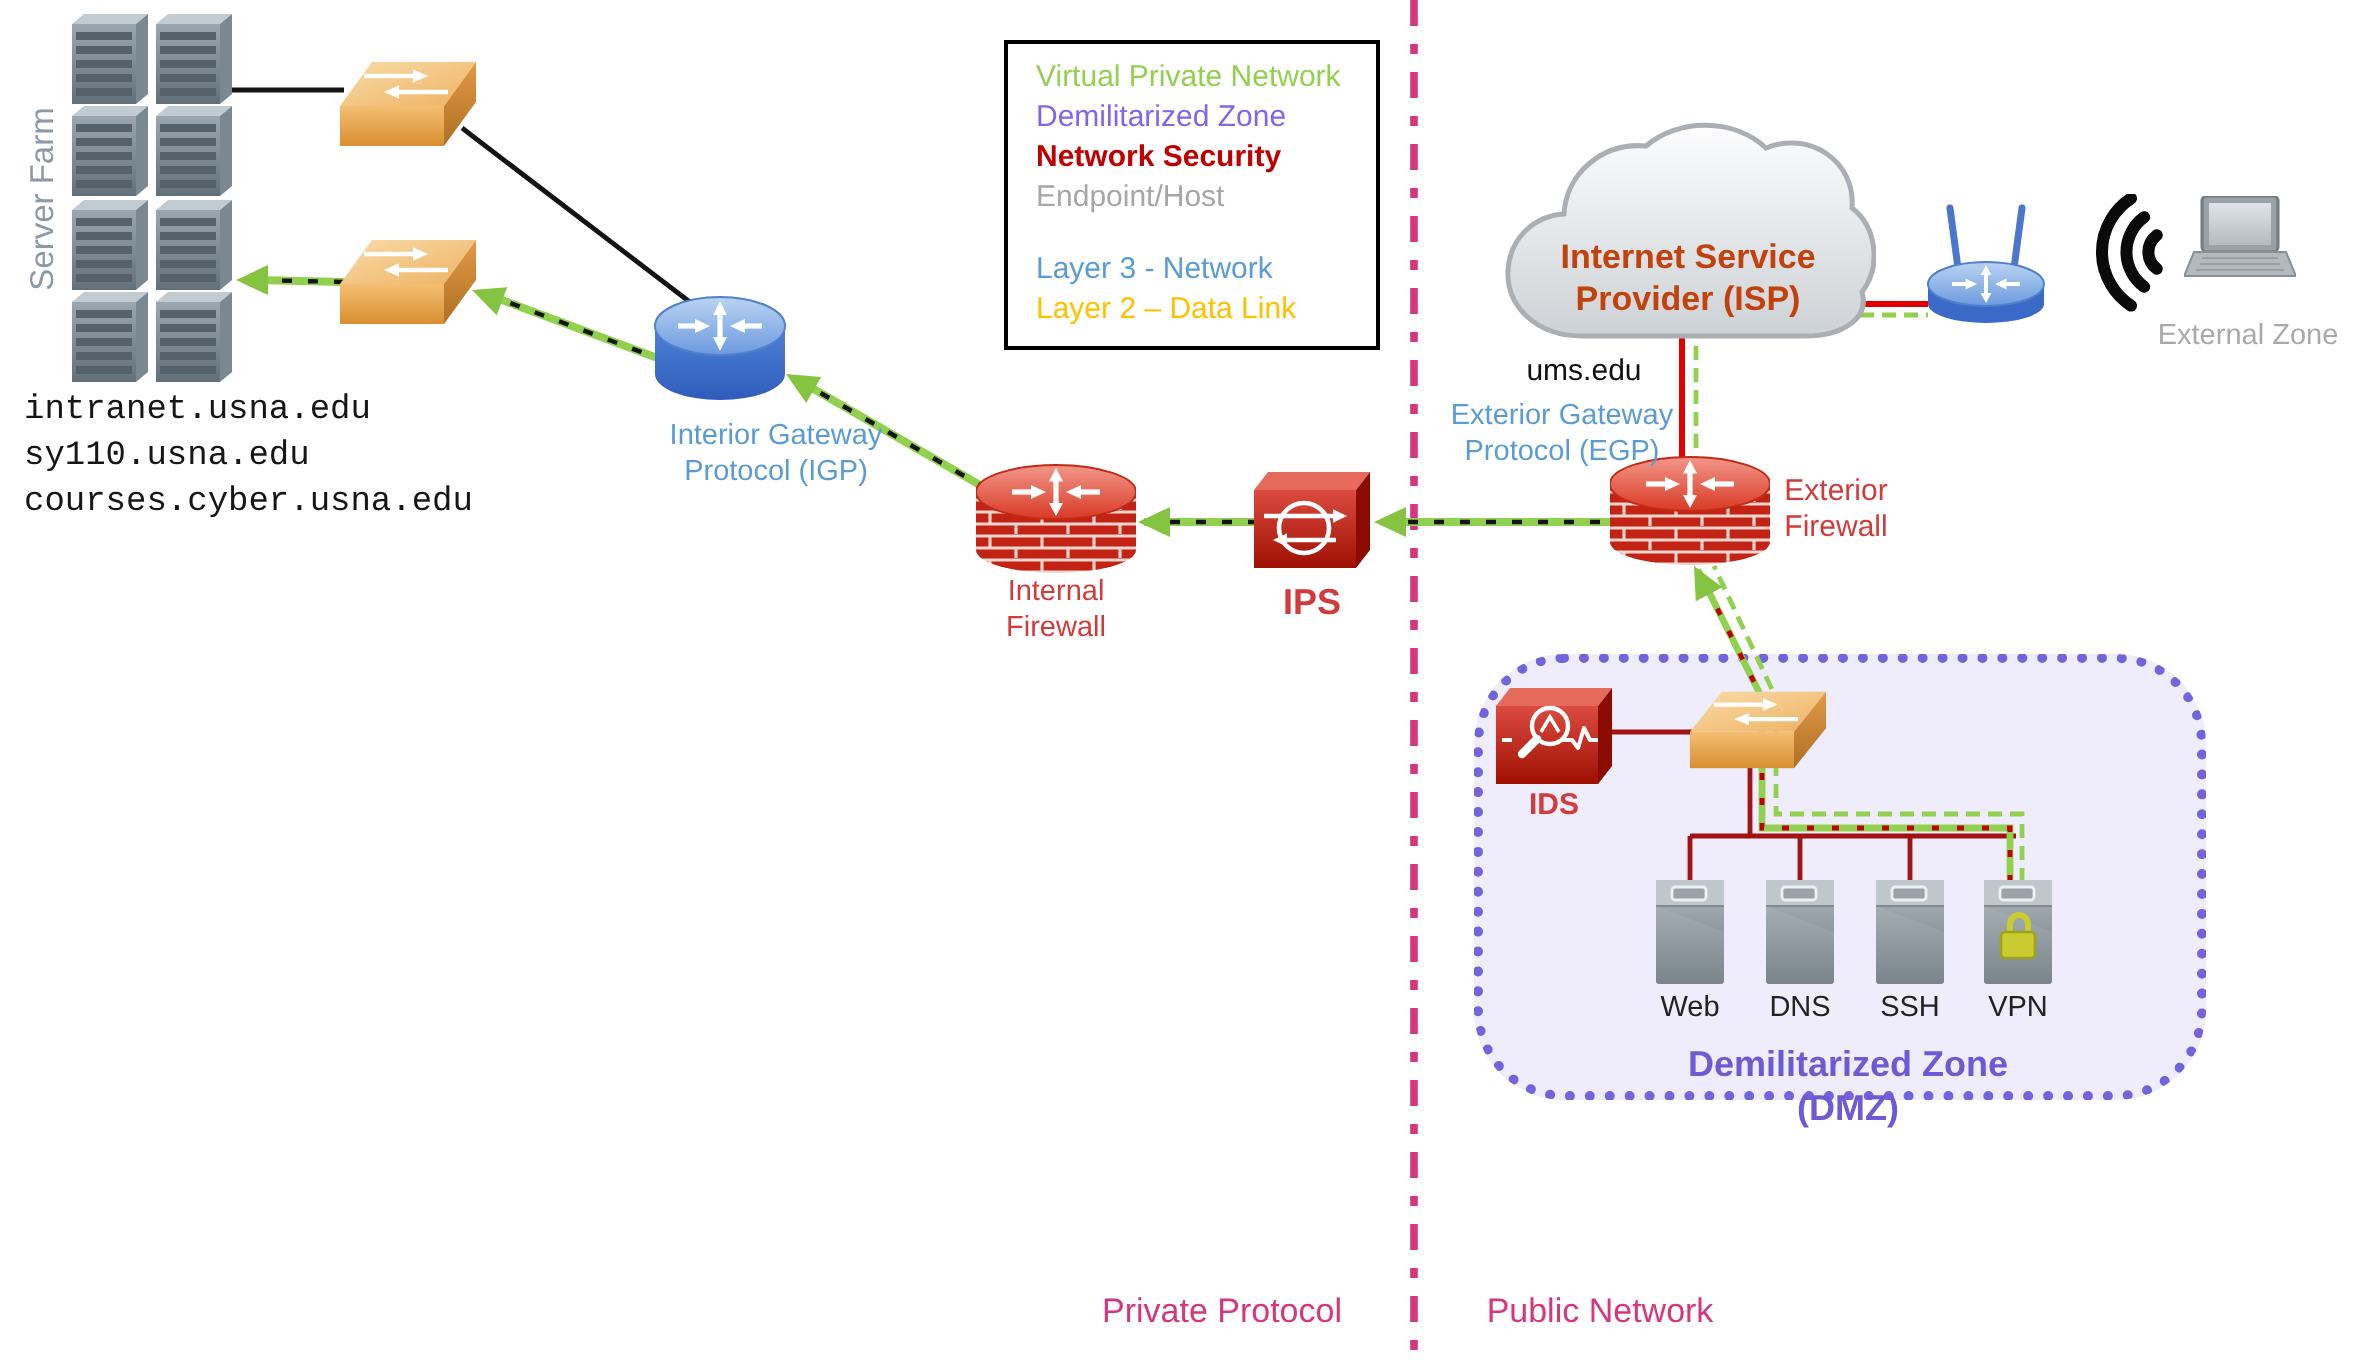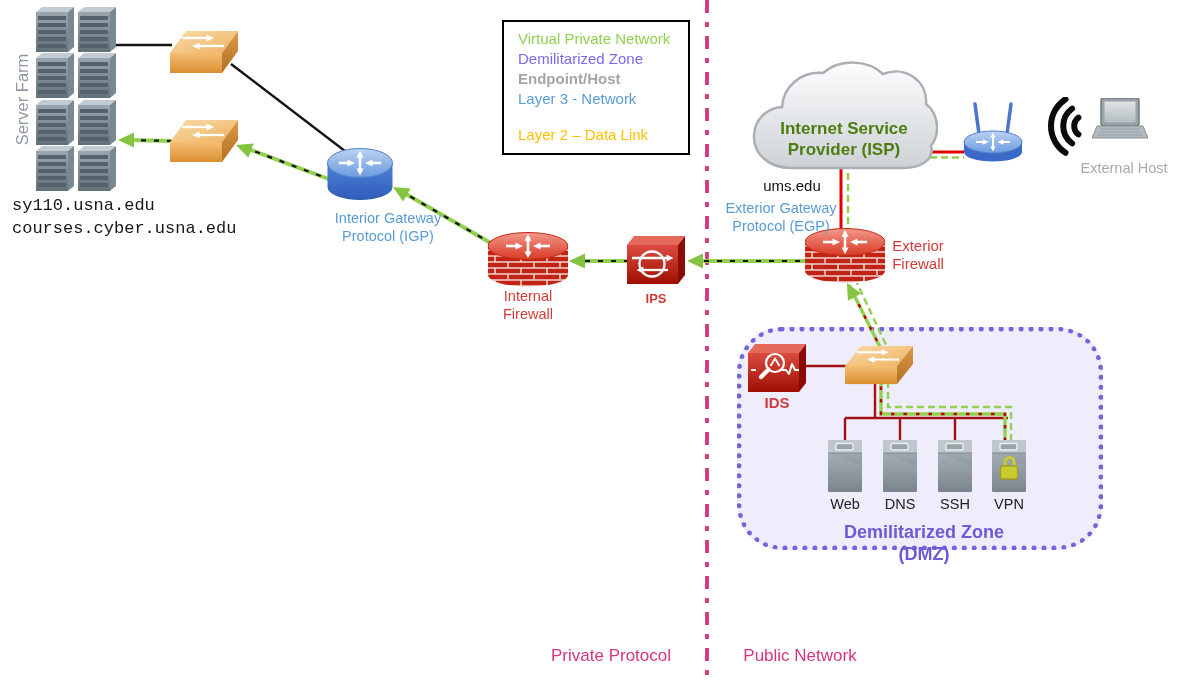--- a/index.html
+++ b/index.html
@@ -6,21 +6,21 @@
   .canvas{position:relative;width:1178px;height:680px;background:#ffffff;
           font-family:"Liberation Sans",sans-serif;overflow:hidden;}
   svg.icon{position:absolute;z-index:2;}
   #lines{position:absolute;left:0;top:0;z-index:1;pointer-events:none;}
   .lbl{position:absolute;z-index:3;white-space:pre-line;text-align:center;line-height:1.22;}
   .blue{color:#5B9BD5;}
   .redlbl{color:#D13B3B;}
   .pink{color:#D6367E;}
   .purple{color:#6C5BD4;}
   .graylbl{color:#A9A9A9;}
-  .isp-text{color:#4d7c0f;font-weight:bold;font-size:17px;}
+  .isp-text{color:#c2410c;font-weight:bold;font-size:17px;}
   .dmz-box{position:absolute;left:737px;top:327px;width:366px;height:223px;z-index:0;
            border:5px dotted #7264DC;border-radius:45px;background:#EFECFB;box-sizing:border-box;}
   .legend{position:absolute;left:502px;top:20px;width:188px;z-index:4;background:#fff;
           border:2.5px solid #000;box-sizing:border-box;padding:7px 16px 8px 14px;
           font-size:15px;line-height:20px;}
   .legend-row{white-space:nowrap;}
   .legend-row:nth-child(3){font-weight:bold;}
   .legend-row:nth-child(5){margin-top:16px;}
   .server-farm{position:absolute;left:-58px;top:90px;width:160px;z-index:3;text-align:center;
                transform:rotate(-90deg);color:#8E99A3;font-size:16.5px;}
@@ -218,20 +218,21 @@
       <use href="#sym-tower" x="42" y="51"></use>
   </svg>
   <svg class="icon" style="left:36px;top:95px" width="80" height="96" viewBox="0 0 80 96">
     <use href="#sym-tower" x="0" y="5"></use>
       <use href="#sym-tower" x="42" y="5"></use>
     <use href="#sym-tower" x="0" y="51"></use>
       <use href="#sym-tower" x="42" y="51"></use>
   </svg>
 
   <div class="hostnames">
+    <div>intranet.usna.edu</div>
     <div>sy110.usna.edu</div>
     <div>courses.cyber.usna.edu</div>
   </div>
 
   <svg class="icon" style="left:170px;top:30px" width="68" height="44" viewBox="0 0 68 44">
       <use href="#sym-switch"></use>
     </svg>
   <svg class="icon" style="left:170px;top:119px" width="68" height="44" viewBox="0 0 68 44">
       <use href="#sym-switch"></use>
     </svg>
@@ -249,21 +250,21 @@
 Firewall</div>
 
   <svg class="icon" style="left:627px;top:236px" width="58" height="48" viewBox="0 0 58 48">
     <use href="#sym-redbox"></use>
     <circle cx="25" cy="28" r="12.5" stroke="#fff" stroke-width="2.3" fill="none"></circle>
     <path d="M5,22 H40" stroke="#fff" stroke-width="2.3" fill="none"></path>
     <polygon points="46.5,22 39.5,18.6 39.5,25.4" fill="#fff"></polygon>
     <path d="M41,34 H16" stroke="#fff" stroke-width="2.3" fill="none"></path>
     <polygon points="9.5,34 16.5,30.6 16.5,37.4" fill="#fff"></polygon>
   </svg>
-  <div class="lbl redlbl" style="left:627px;top:291px;width:58px;font-size:13px;font-weight:bold">IPS</div>
+  <div class="lbl redlbl" style="left:627px;top:291px;width:58px;font-size:18px;font-weight:bold">IPS</div>
 
   <svg class="icon" style="left:744px;top:56px" width="194" height="118" viewBox="0 0 194 118">
     <path d="M47,112 C24,112 9,97 10,79 C11,63 23,52 38,51 C39,31 57,15 79,17 C95,3 123,3 139,18 C161,9 184,25 182,48 C194,57 197,77 187,90 C191,104 176,112 159,112 Z" fill="url(#gCloud)" stroke="#ABAFB4" stroke-width="2.5"></path>
   </svg>
   <div class="lbl isp-text" style="left:768px;top:119px;width:152px">Internet Service
 Provider (ISP)</div>
 
   <div class="lbl" style="left:750px;top:177px;width:84px;font-size:15px;color:#111">ums.edu</div>
   <div class="lbl blue" style="left:716px;top:200px;width:130px;font-size:14.5px">Exterior Gateway
 Protocol (EGP)</div>
@@ -295,21 +296,21 @@
       <path d="M37.4,20.6 A10.5,10.5 0 0 0 37.4,37.4"></path>
     </g>
   </svg>
 
   <svg class="icon" style="left:1092px;top:98px" width="56" height="52" viewBox="0 0 56 52">
     <rect x="9" y="0" width="38" height="28" rx="2.5" fill="#99A2A8" stroke="#737B80" stroke-width="1.5"></rect>
     <rect x="12.5" y="3.5" width="31" height="21" fill="url(#gScreen)"></rect>
     <polygon points="5,28 51,28 56,40 0,40" fill="#B3BABF" stroke="#8A9196" stroke-width="1"></polygon>
     <path d="M9,31 H47 M8,34 H48 M6,37 H50" stroke="#9AA1A6" stroke-width="1" fill="none"></path>
   </svg>
-  <div class="lbl graylbl" style="left:1076px;top:160px;width:96px;font-size:14.5px">External Host</div>
+  <div class="lbl graylbl" style="left:1076px;top:160px;width:96px;font-size:14.5px">External Zone</div>
 
   <svg class="icon" style="left:748px;top:344px" width="58" height="48" viewBox="0 0 58 48">
     <use href="#sym-redbox"></use>
     <circle cx="27" cy="19" r="9" stroke="#fff" stroke-width="2.2" fill="none"></circle>
     <polyline points="22.5,22 27,14.5 31.5,22" stroke="#fff" stroke-width="1.8" fill="none"></polyline>
     <path d="M20.5,25.5 L13,33" stroke="#fff" stroke-width="4.2" stroke-linecap="round"></path>
     <polyline points="33,26 38,26 41,30 44,20 47,26 51,26" stroke="#fff" stroke-width="2" fill="none" stroke-linejoin="round"></polyline>
     <path d="M3,26 H8" stroke="#fff" stroke-width="2"></path>
   </svg>
   <div class="lbl redlbl" style="left:748px;top:394px;width:58px;font-size:15px;font-weight:bold">IDS</div>
@@ -341,18 +342,19 @@
   <div class="lbl" style="left:987px;top:496px;width:44px;font-size:14.5px;color:#222">VPN</div>
 
   <div class="lbl purple" style="left:818px;top:522px;width:212px;font-size:18px;font-weight:bold">Demilitarized Zone (DMZ)</div>
 
   <div class="lbl pink" style="left:538px;top:646px;width:146px;font-size:17px">Private Protocol</div>
   <div class="lbl pink" style="left:735px;top:646px;width:130px;font-size:17px">Public Network</div>
 
   <div class="legend">
     <div class="legend-row" style="color: rgb(146, 208, 80);">Virtual Private Network</div>
     <div class="legend-row" style="color: rgb(123, 104, 238);">Demilitarized Zone</div>
+    <div class="legend-row" style="color: rgb(192, 0, 0);">Network Security</div>
     <div class="legend-row" style="color: rgb(166, 166, 166);">Endpoint/Host</div>
     <div class="legend-row" style="color: rgb(91, 155, 213);">Layer 3 - Network</div>
     <div class="legend-row" style="color: rgb(255, 192, 0);">Layer 2 – Data Link</div>
   </div>
 
 </div>
 
 </body></html>

